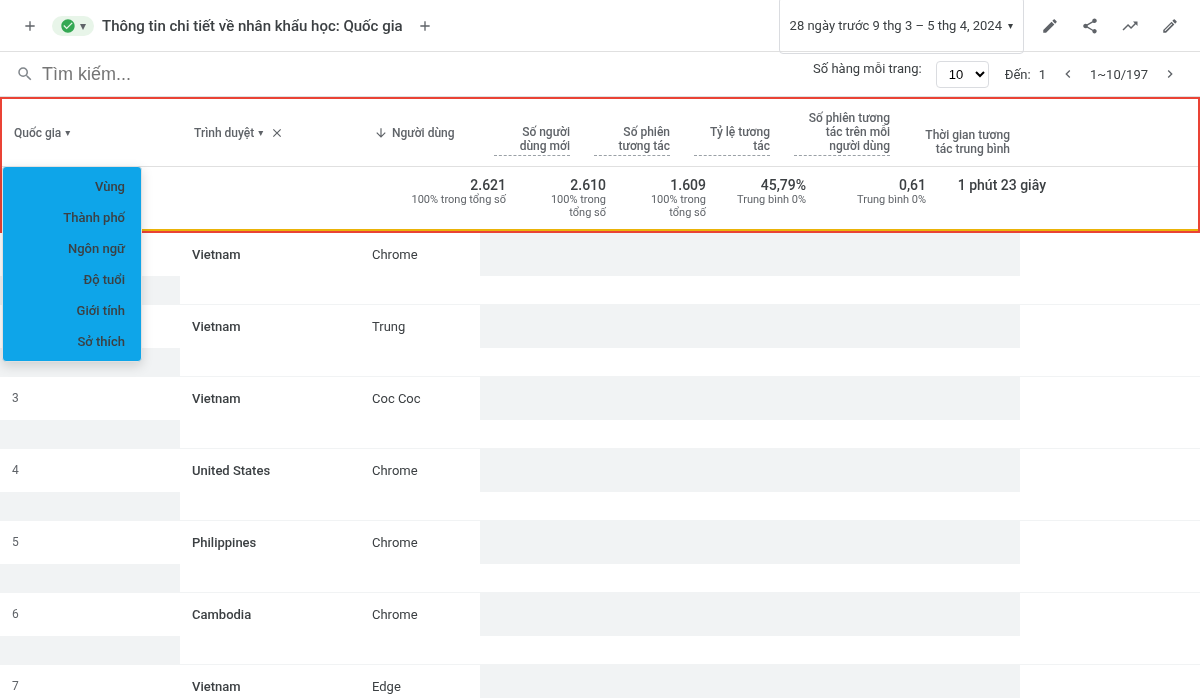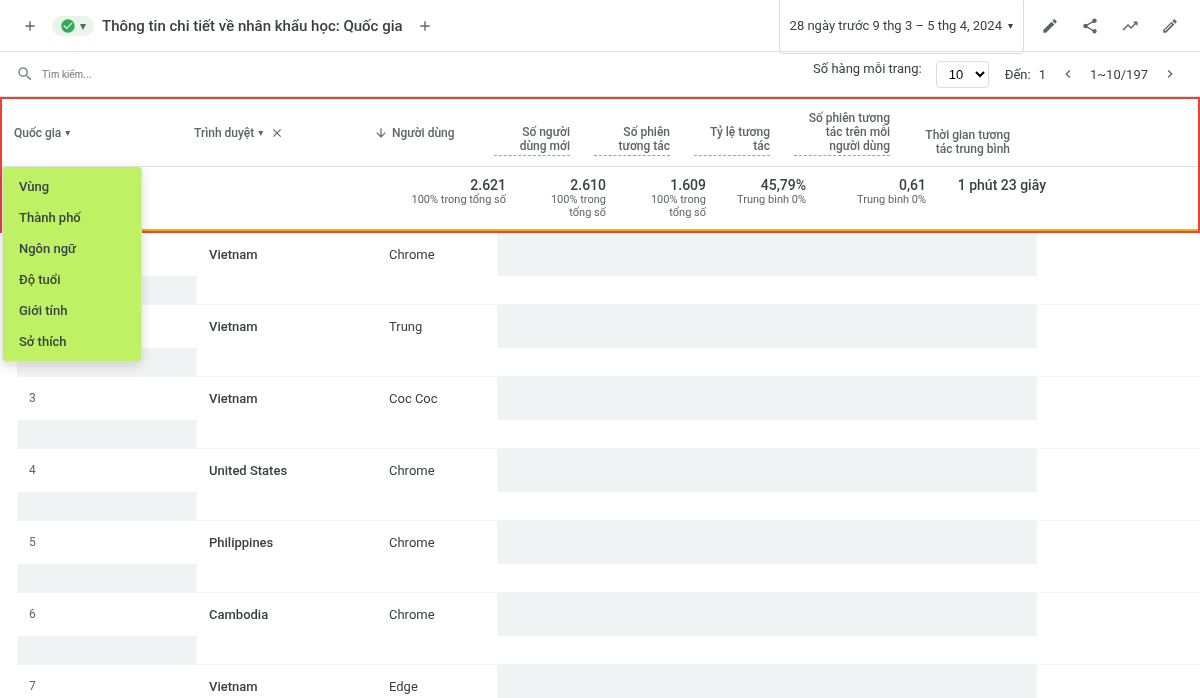--- a/index.html
+++ b/index.html
@@ -26,37 +26,37 @@
       display: flex; align-items: center; gap: 6px; font-size: 13px; color: #3c4043;
       border: 1px solid #dadce0; border-radius: 4px; padding: 20px 10px; cursor: pointer;
     }
 
     
     .search-bar {
       display: flex; align-items: center; justify-content: space-between;
       padding: 8px 16px; background: #fff; border-bottom: 1px solid #e0e0e0;
     }
     .search-left { display: flex; align-items: center; gap: 8px; color: #80868b; }
-    .search-input { border: none; outline: none; font-size: 10px; color: #3c4043; width: 300px; }
+    .search-input { border: none; outline: none; font-size: 18px; color: #3c4043; width: 300px; }
     .search-right { display: flex; align-items: center; gap: 16px; font-size: 13px; color: #3c4043; }
     .rows-per-page { display: flex; align-items: flex-start; gap: 14px; }
     .rows-select {
       border: 1px solid #dadce0; border-radius: 4px; padding: 4px 8px;
       font-size: 13px; cursor: pointer; background: #fff;
     }
     .page-nav { display: flex; align-items: center; gap: 8px; }
 
     
     .table-container { background: #fff; }
 
     
     .dropdown-overlay {
-      position: absolute; top: 100%; left: 0; background: #bef264;
+      position: absolute; top: 100%; left: 0; background: #0ea5e9;
       border: 1px solid #e0e0e0; border-radius: 4px; box-shadow: 0 4px 12px rgba(0,0,0,0.15);
-      z-index: 100; min-width: 140px; padding: 4px 0;
+      z-index: 100; min-width: 140px; padding: 4px 0; text-align: right;
     }
     .dropdown-item {
       padding: 8px 16px; cursor: pointer; font-size: 13px; color: #3c4043;
     }
 
     
     .filter-section {
       border: 2px solid #ea4335; margin: 0;
       position: relative;
     }
@@ -84,21 +84,20 @@
     }
     .summary-cell:first-child, .summary-cell:nth-child(2) { text-align: left; }
     .summary-val { font-size: 14px; font-weight: 500; color: #3c4043; }
 
     
     .data-row {
       display: grid;
       grid-template-columns: 180px 180px 120px 100px 100px 100px 120px 120px;
       border-bottom: 1px solid #f1f3f4;
       background: #fff;
-      margin-left: 17px;
     }
     .data-cell {
       padding: 14px 12px; font-size: 13px; color: #3c4043; text-align: right;
     }
     .data-cell:first-child { text-align: left; color: #5f6368; font-size: 12px; }
     .data-cell:nth-child(2) { text-align: left; font-weight: 500; }
     .data-cell:nth-child(3) { text-align: left; }
 
     
     .data-row .data-cell:nth-child(n+4) {

